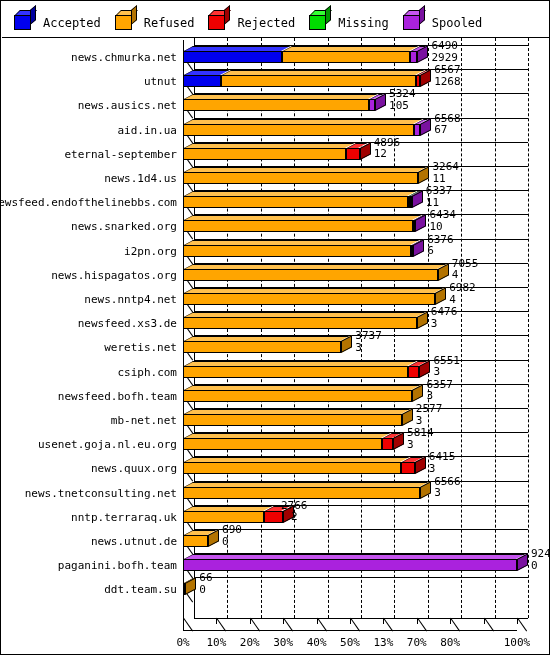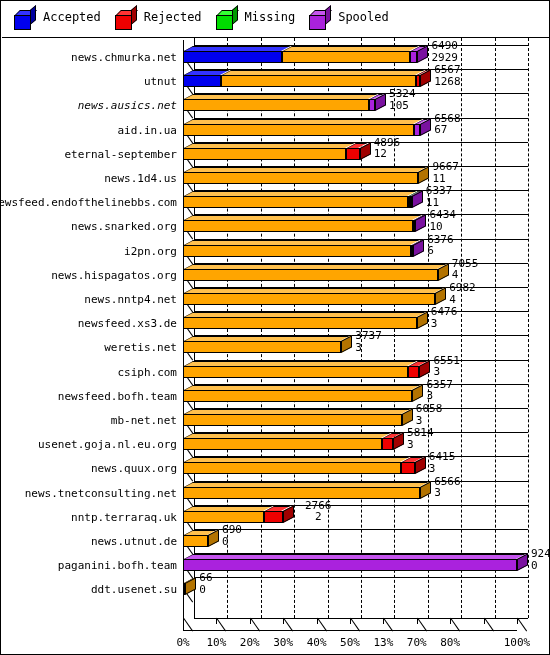--- a/index.html
+++ b/index.html
@@ -4,21 +4,21 @@
 <style>
   html,body{margin:0;padding:0;background:#ffffff;}
   body{font-family:"DejaVu Sans Mono","Liberation Mono",monospace;}
   #page{position:relative;width:550px;height:655px;box-sizing:border-box;
         border:1px solid #000;background:#fff;overflow:hidden;}
 
   
   #legend{position:absolute;left:1px;top:1px;width:548px;height:36px;
           border-bottom:1px solid #000;box-sizing:border-box;
           display:flex;align-items:center;}
-  .leg-item{display:flex;align-items:flex-start;margin-left:14px;}
+  .leg-item{display:flex;align-items:flex-end;margin-left:14px;}
   .leg-item:first-child{margin-left:12px;}
   .cube{position:relative;width:22px;height:20px;margin-right:7px;}
   .cube .f{position:absolute;left:0;top:5px;width:17px;height:15px;border:1px solid #000;box-sizing:border-box;}
   .cube .s{position:absolute;left:16px;top:0px;width:6px;height:15px;border:1px solid #000;box-sizing:border-box;
            transform:skewY(-40deg);transform-origin:left bottom;}
   .cube .t{position:absolute;left:0px;top:0px;width:17px;height:6px;border:1px solid #000;box-sizing:border-box;
            transform:skewX(-45deg);transform-origin:left bottom;}
   .leg-label{font-size:12px;color:#000;white-space:nowrap;}
 
   
@@ -58,20 +58,28 @@
 <div id="page">
 
   <div id="legend">
       <div class="leg-item">
         <span class="cube">
           <span class="t" style="background:#3333ff"></span>
           <span class="s" style="background:#0000a0"></span>
           <span class="f" style="background:#0000ee"></span>
         </span>
         <span class="leg-label">Accepted</span>
+      </div>
+      <div class="leg-item">
+        <span class="cube">
+          <span class="t" style="background:#ffc04d"></span>
+          <span class="s" style="background:#b37300"></span>
+          <span class="f" style="background:#ffa500"></span>
+        </span>
+        <span class="leg-label">Refused</span>
       </div>
       <div class="leg-item">
         <span class="cube">
           <span class="t" style="background:#ff3333"></span>
           <span class="s" style="background:#a00000"></span>
           <span class="f" style="background:#ee0000"></span>
         </span>
         <span class="leg-label">Rejected</span>
       </div>
       <div class="leg-item">
@@ -142,41 +150,41 @@
         <div class="xlab" style="left: 348px;">50%</div>
         <div class="xlab" style="left: 381.4px;">13%</div>
         <div class="xlab" style="left: 414.8px;">70%</div>
         <div class="xlab" style="left: 448.2px;">80%</div>
         <div class="xlab" style="left: 502px; margin-top: 44px;">90%</div>
         <div class="xlab" style="left: 515px;">100%</div>
       </div>
     <div id="ylabels">
         <div class="ylabel" style="top: 14px; right: 373px;">news.chmurka.net</div>
         <div class="ylabel" style="top: 38.2px; right: 373px;">utnut</div>
-        <div class="ylabel" style="top: 62.4px; right: 373px; font-style: italic;">news.ausics.net</div>
+        <div class="ylabel" style="top: 62.4px; right: 373px;">news.ausics.net</div>
         <div class="ylabel" style="top: 86.6px; right: 373px;">aid.in.ua</div>
         <div class="ylabel" style="top: 110.8px; right: 373px;">eternal-september</div>
         <div class="ylabel" style="top: 135px; right: 373px;">news.1d4.us</div>
         <div class="ylabel" style="top: 159.2px; right: 373px;">newsfeed.endofthelinebbs.com</div>
         <div class="ylabel" style="top: 183.4px; right: 373px;">news.snarked.org</div>
         <div class="ylabel" style="top: 207.6px; right: 373px;">i2pn.org</div>
         <div class="ylabel" style="top: 231.8px; right: 373px;">news.hispagatos.org</div>
         <div class="ylabel" style="top: 256px; right: 373px;">news.nntp4.net</div>
         <div class="ylabel" style="top: 280.2px; right: 373px; margin-left: 16px;">newsfeed.xs3.de</div>
         <div class="ylabel" style="top: 304.4px; right: 373px;">weretis.net</div>
         <div class="ylabel" style="top: 328.6px; right: 373px;">csiph.com</div>
         <div class="ylabel" style="top: 352.8px; right: 373px;">newsfeed.bofh.team</div>
         <div class="ylabel" style="top: 377px; right: 373px;">mb-net.net</div>
         <div class="ylabel" style="top: 401.2px; right: 373px;">usenet.goja.nl.eu.org</div>
         <div class="ylabel" style="top: 425.4px; right: 373px;">news.quux.org</div>
         <div class="ylabel" style="top: 449.6px; right: 373px;">news.tnetconsulting.net</div>
         <div class="ylabel" style="top: 473.8px; right: 373px;">nntp.terraraq.uk</div>
         <div class="ylabel" style="top: 498px; right: 373px;">news.utnut.de</div>
         <div class="ylabel" style="top: 522.2px; right: 373px;">paganini.bofh.team</div>
-        <div class="ylabel" style="top: 546.4px; right: 373px;">ddt.usenet.su</div>
+        <div class="ylabel" style="top: 546.4px; right: 373px;">ddt.team.su</div>
       </div>
     <div id="bars">
         <div style="position: absolute; left: 192px; top: 7px; width: 334px; height: 1px; background: rgb(0, 0, 0);"></div>
         <div class="depth-line" style="left: 181px; top: 19px;"></div>
         <div class="barwrap" title="news.chmurka.net : 6490" style="left: 181px; top: 8px; width: 334px;">
           <div class="seg" style="left: 0px; width: 98.864px; background: rgb(0, 0, 238);">
             <span class="top" style="background: rgb(51, 51, 255);"></span>
           </div>
           <div class="seg" style="left: 98.864px; width: 127.922px; background: rgb(255, 165, 0);">
             <span class="top" style="background: rgb(255, 192, 77);"></span>
@@ -255,21 +263,21 @@
         </div>
         <div style="position: absolute; left: 192px; top: 128px; width: 334px; height: 1px; background: rgb(0, 0, 0);"></div>
         <div class="depth-line" style="left: 181px; top: 140px;"></div>
         <div class="barwrap" title="news.1d4.us : 6517" style="left: 181px; top: 129px; width: 334px;">
           <div class="seg" style="left: 0px; width: 235.47px; background: rgb(255, 165, 0);">
             <span class="top" style="background: rgb(255, 192, 77);"></span>
           </div>
           <div class="cap" style="left: 235.47px; top: 5px; background: rgb(179, 115, 0);"></div>
         </div>
         <div class="valtxt" style="left: 430.47px; top: 123px;">
-          <div>9667</div>
+          <div>3264</div>
           <div>11</div>
         </div>
         <div style="position: absolute; left: 192px; top: 152.2px; width: 334px; height: 1px; background: rgb(0, 0, 0);"></div>
         <div class="depth-line" style="left: 181px; top: 164.2px;"></div>
         <div class="barwrap" title="newsfeed.endofthelinebbs.com : 6337" style="left: 181px; top: 153.2px; width: 334px;">
           <div class="seg" style="left: 0px; width: 225.116px; background: rgb(255, 165, 0);">
             <span class="top" style="background: rgb(255, 192, 77);"></span>
           </div>
           <div class="seg" style="left: 225.116px; width: 1.67px; background: rgb(0, 221, 0);">
             <span class="top" style="background: rgb(51, 255, 51);"></span>
@@ -390,21 +398,21 @@
         </div>
         <div style="position: absolute; left: 192px; top: 370px; width: 334px; height: 1px; background: rgb(0, 0, 0);"></div>
         <div class="depth-line" style="left: 181px; top: 382px;"></div>
         <div class="barwrap" title="mb-net.net : 6058" style="left: 181px; top: 371px; width: 334px;">
           <div class="seg" style="left: 0px; width: 218.77px; background: rgb(255, 165, 0);">
             <span class="top" style="background: rgb(255, 192, 77);"></span>
           </div>
           <div class="cap" style="left: 218.77px; top: 5px; background: rgb(179, 115, 0);"></div>
         </div>
         <div class="valtxt" style="left: 413.77px; top: 365px;">
-          <div>6058</div>
+          <div>2577</div>
           <div>3</div>
         </div>
         <div style="position: absolute; left: 192px; top: 394.2px; width: 334px; height: 1px; background: rgb(0, 0, 0);"></div>
         <div class="depth-line" style="left: 181px; top: 406.2px;"></div>
         <div class="barwrap" title="usenet.goja.nl.eu.org : 5814" style="left: 181px; top: 395.2px; width: 334px;">
           <div class="seg" style="left: 0px; width: 199.064px; background: rgb(255, 165, 0);">
             <span class="top" style="background: rgb(255, 192, 77);"></span>
           </div>
           <div class="seg" style="left: 199.064px; width: 11.022px; background: rgb(238, 0, 0);">
             <span class="top" style="background: rgb(255, 51, 51);"></span>
@@ -446,21 +454,21 @@
         <div class="depth-line" style="left: 181px; top: 478.8px;"></div>
         <div class="barwrap" title="nntp.terraraq.uk : 2766" style="left: 181px; top: 467.8px; width: 334px;">
           <div class="seg" style="left: 0px; width: 81.496px; background: rgb(255, 165, 0);">
             <span class="top" style="background: rgb(255, 192, 77);"></span>
           </div>
           <div class="seg" style="left: 81.496px; width: 18.37px; background: rgb(238, 0, 0);">
             <span class="top" style="background: rgb(255, 51, 51);"></span>
           </div>
           <div class="cap" style="left: 99.866px; top: 5px; background: rgb(160, 0, 0);"></div>
         </div>
-        <div class="valtxt" style="left: 303px; top: 461.8px; text-align: center;">
+        <div class="valtxt" style="left: 279px; top: 461.8px; text-align: center;">
           <div>2766</div>
           <div>2</div>
         </div>
         <div style="position: absolute; left: 192px; top: 491px; width: 334px; height: 1px; background: rgb(0, 0, 0);"></div>
         <div class="depth-line" style="left: 181px; top: 503px;"></div>
         <div class="barwrap" title="news.swapon.de : 690" style="left: 181px; top: 492px; width: 334px;">
           <div class="seg" style="left: 0px; width: 25.05px; background: rgb(255, 165, 0);">
             <span class="top" style="background: rgb(255, 192, 77);"></span>
           </div>
           <div class="cap" style="left: 25.05px; top: 5px; background: rgb(179, 115, 0);"></div>

